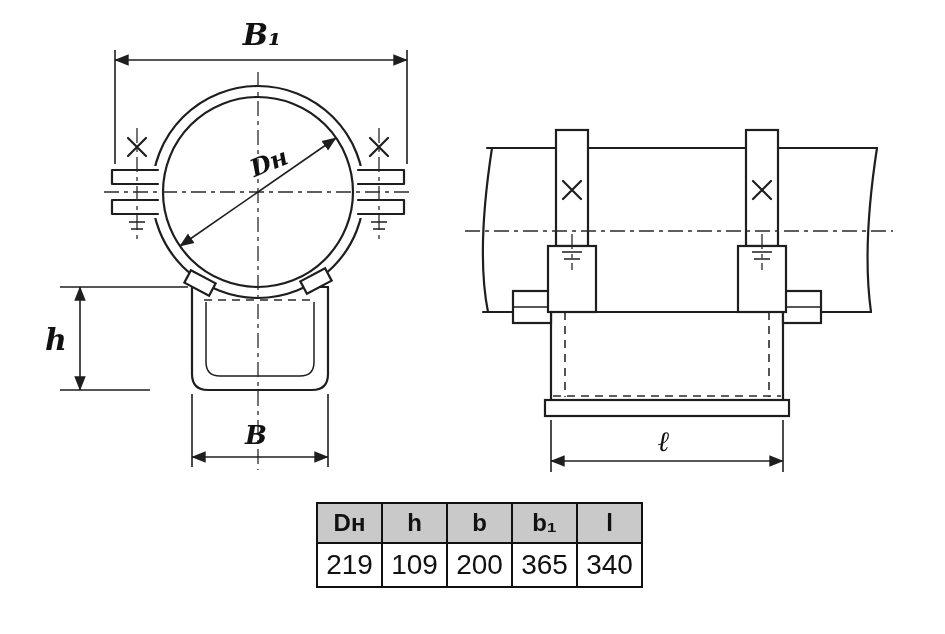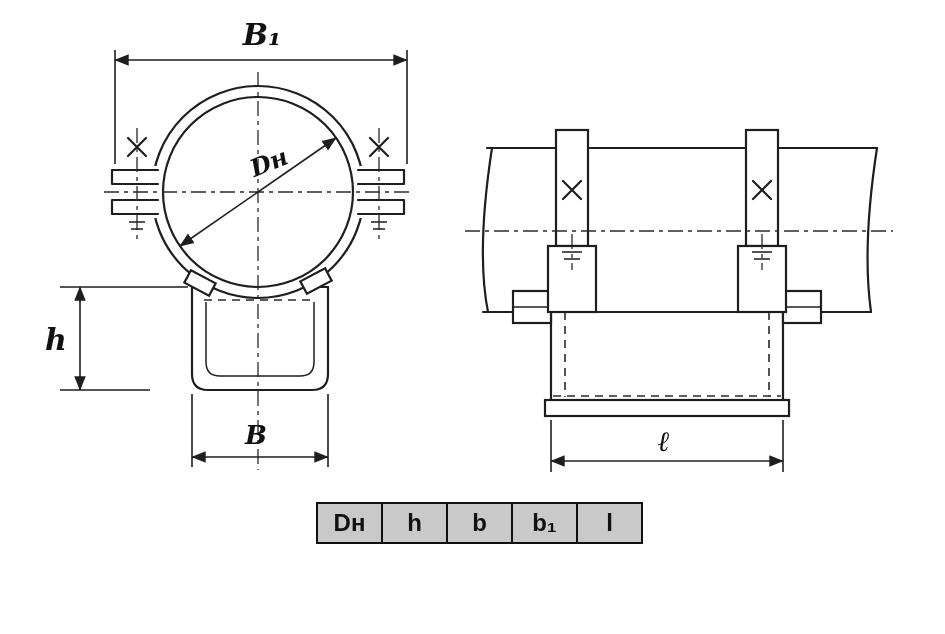--- a/index.html
+++ b/index.html
@@ -155,17 +155,24 @@
 <div class="table-wrap">
   <table>
     <tbody>
           <tr>
       <th>Dн</th>
       <th>h</th>
       <th>b</th>
       <th>b₁</th>
       <th>l</th>
     </tr>
+    <tr>
+      <td>219</td>
+      <td>109</td>
+      <td>200</td>
+      <td>365</td>
+      <td>340</td>
+    </tr>
   </tbody>
       </table>
 </div>
 
 </div>
 
 </body></html>

